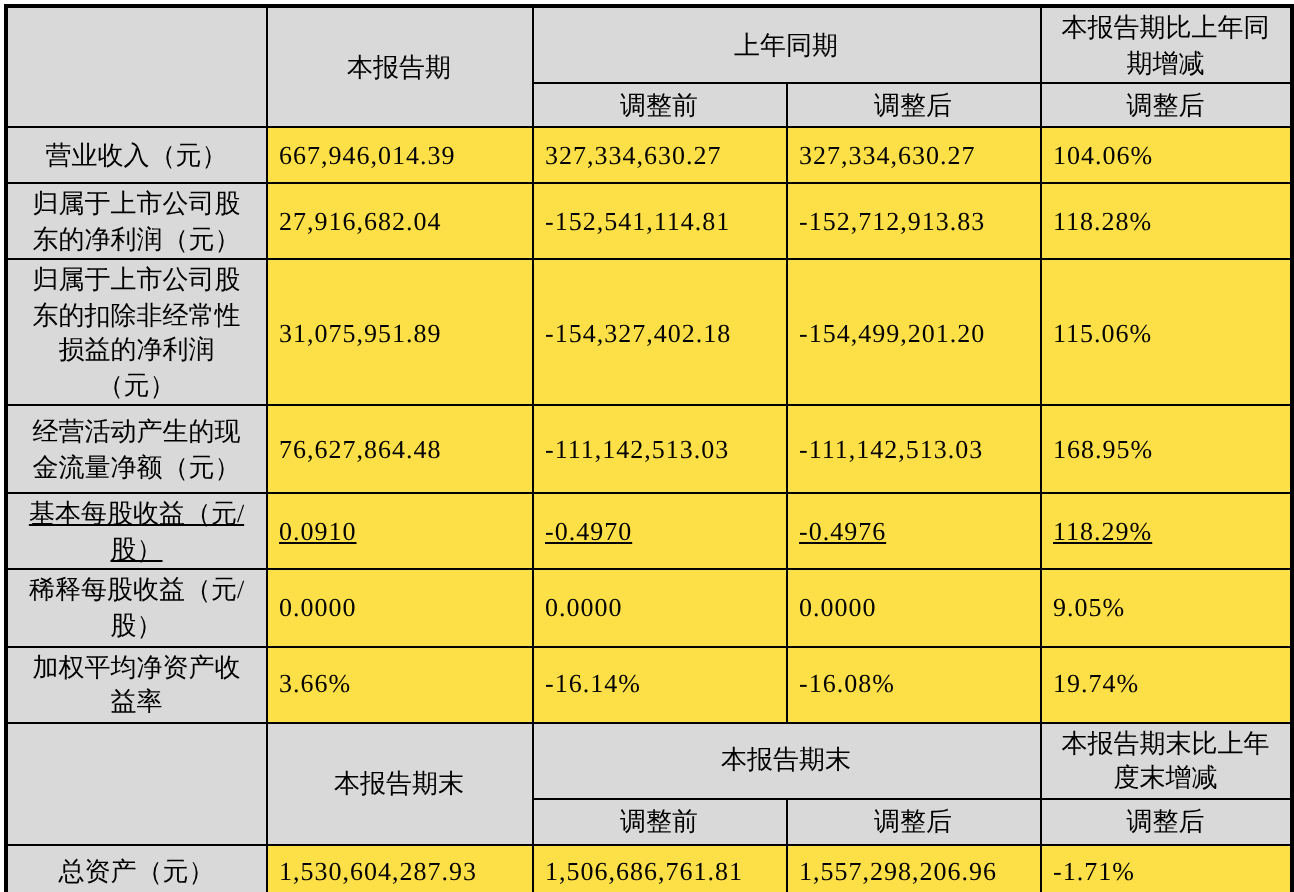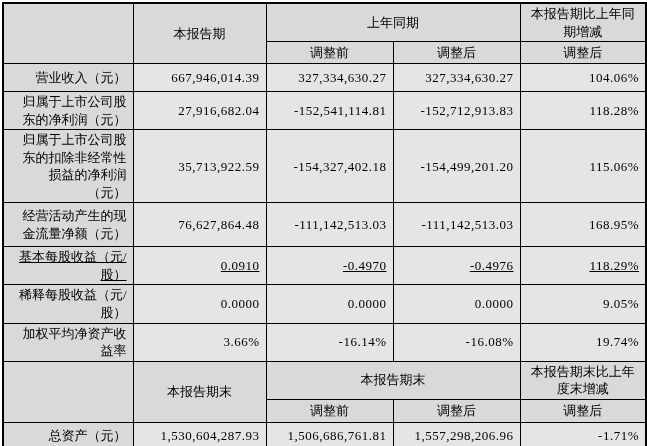--- a/index.html
+++ b/index.html
@@ -34,25 +34,25 @@
     font-weight: normal;
     overflow: hidden;
   }
   .hdr {
     background: #d9d9d9;
     text-align: center;
     font-weight: bold;
   }
   .lbl {
     background: #d9d9d9;
-    text-align: right;
+    text-align: center;
   }
   .num {
-    background: #e5e5e5;
-    text-align: right;
+    background: #fde047;
+    text-align: left;
     padding-right: 9px;
     font-family: "Liberation Serif", "DejaVu Serif", serif;
     letter-spacing: 0.5px;
   }
   col.c1 { width: 130px; }
   col.c2 { width: 133px; }
   col.c3 { width: 127px; }
   col.c4 { width: 127px; }
   col.c5 { width: 126px; }
 </style>
@@ -91,21 +91,21 @@
     </tr>
     <tr style="height:35px;padding-left:16px;">
       <td class="lbl">归属于上市公司股东的净利润（元）</td>
       <td class="num">27,916,682.04</td>
       <td class="num">-152,541,114.81</td>
       <td class="num">-152,712,913.83</td>
       <td class="num">118.28%</td>
     </tr>
     <tr style="height:48px;">
       <td class="lbl">归属于上市公司股东的扣除非经常性损益的净利润（元）</td>
-      <td class="num">35,713,922.59</td>
+      <td class="num">31,075,951.89</td>
       <td class="num">-154,327,402.18</td>
       <td class="num">-154,499,201.20</td>
       <td class="num">115.06%</td>
     </tr>
     <tr style="height:44px;">
       <td class="lbl">经营活动产生的现金流量净额（元）</td>
       <td class="num">76,627,864.48</td>
       <td class="num">-111,142,513.03</td>
       <td class="num">-111,142,513.03</td>
       <td class="num">168.95%</td>

